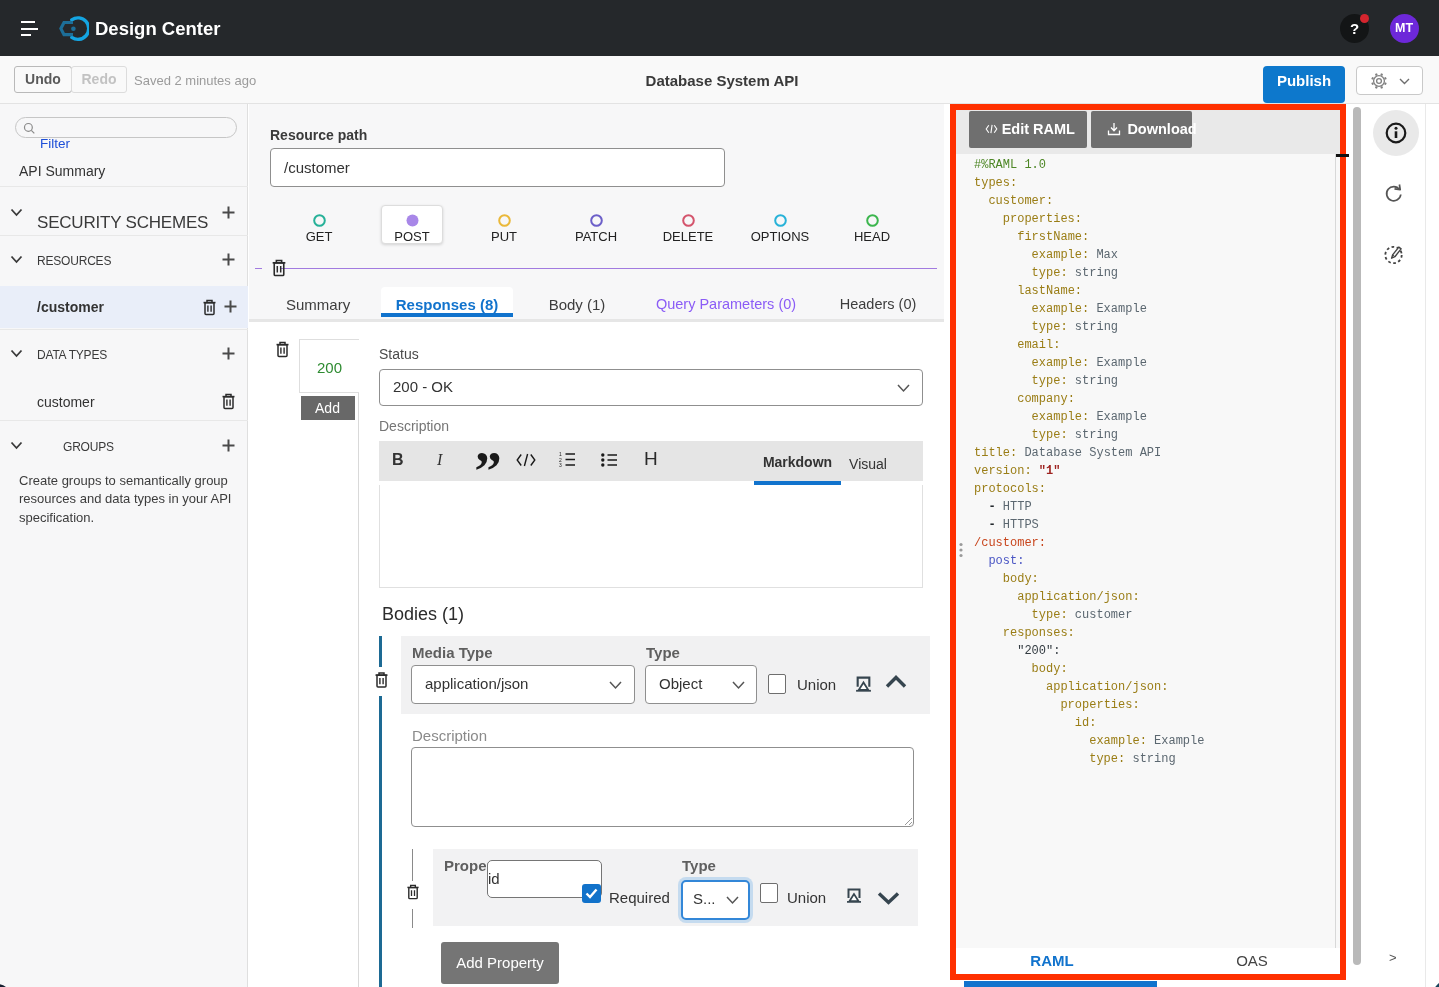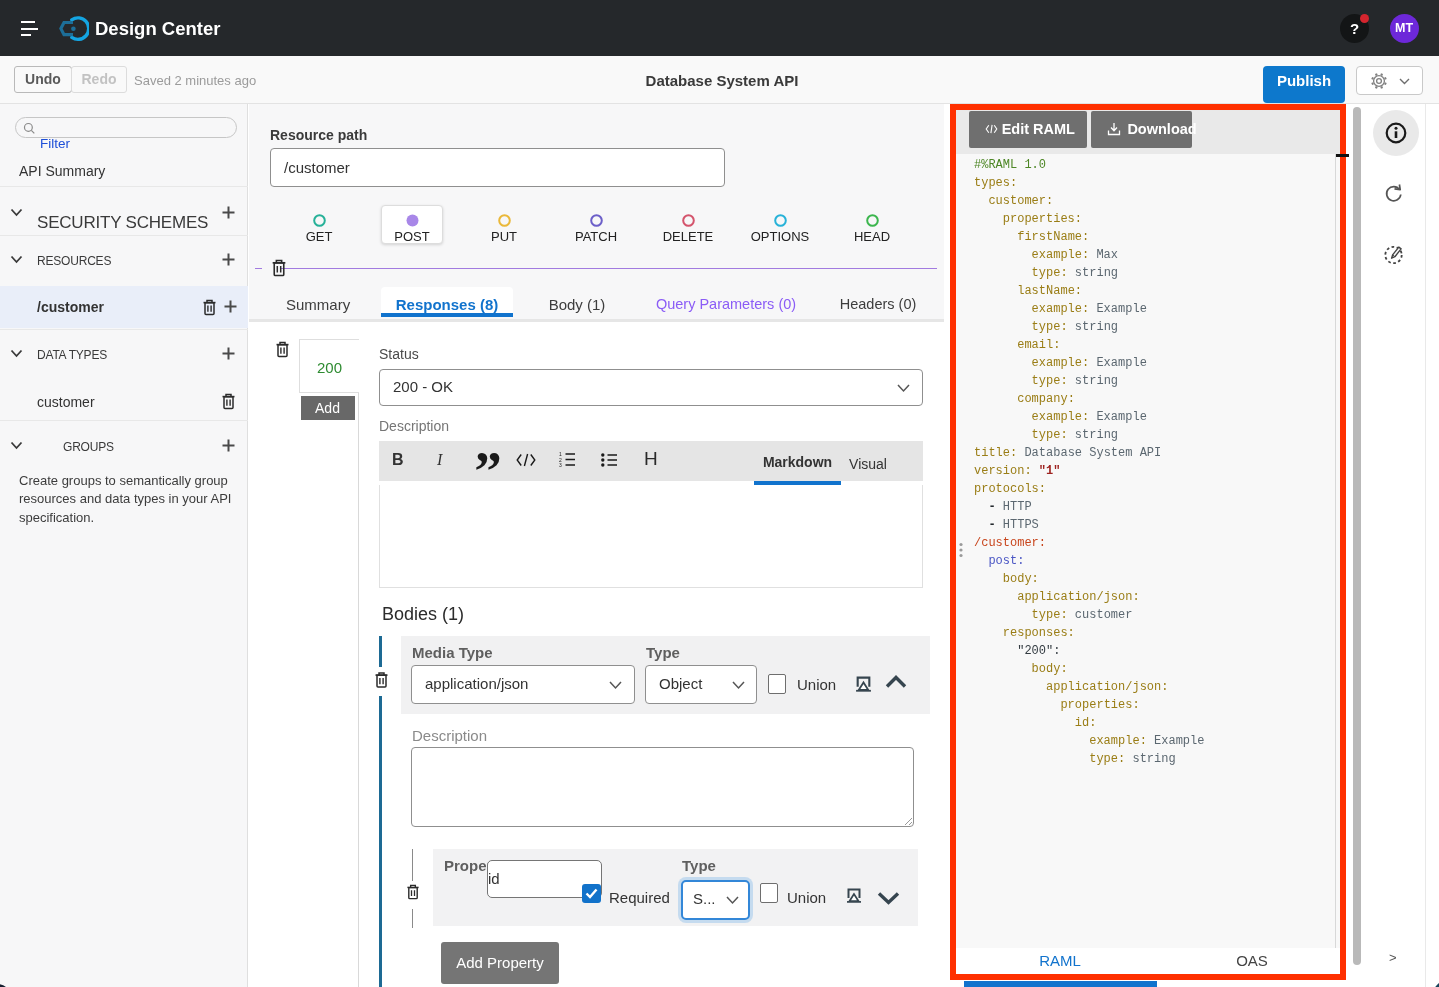--- a/index.html
+++ b/index.html
@@ -385,21 +385,21 @@
                 <span class="ck">type:</span> string</div>
   <div class="abs" style="left:379px;top:44px;width:1px;height:794px;background:#d8d8d8;"></div>
 
   <svg class="abs" style="left:2px;top:432px;" width="6" height="16" viewBox="0 0 6 16">
       <circle cx="3" cy="2.5" r="1.6" fill="#9a9a9a"></circle>
       <circle cx="3" cy="8" r="1.6" fill="#9a9a9a"></circle>
       <circle cx="3" cy="13.5" r="1.6" fill="#9a9a9a"></circle>
     </svg>
 
   <div class="abs" style="left:0;top:838px;width:384px;height:26px;background:#fff;">
-    <div class="abs" style="left:8px;top:0;width:192px;text-align:center;font-size:15px;font-weight:normal;color:#1173cd;line-height:25px;">RAML</div>
+    <div class="abs" style="left:0;top:0;width:192px;text-align:center;font-size:15px;font-weight:bold;color:#1173cd;line-height:25px;">RAML</div>
     <div class="abs" style="left:200px;top:0;width:192px;text-align:center;font-size:15px;color:#444;line-height:25px;">OAS</div>
   </div>
 </div>
 
 <div class="abs" style="left:1336px;top:153.5px;width:13px;height:3px;background:#111;z-index:5;"></div>
 
 <div class="abs" style="left:1353px;top:107px;width:7.5px;height:858px;background:#b9b9b9;border-radius:4px;"></div>
 
 <div class="abs" style="left:964px;top:981px;width:193px;height:6px;background:#1173cd;"></div>
 <div class="abs" style="left:1425px;top:104px;width:1px;height:883px;background:#e9e9e9;z-index:10;"></div>

